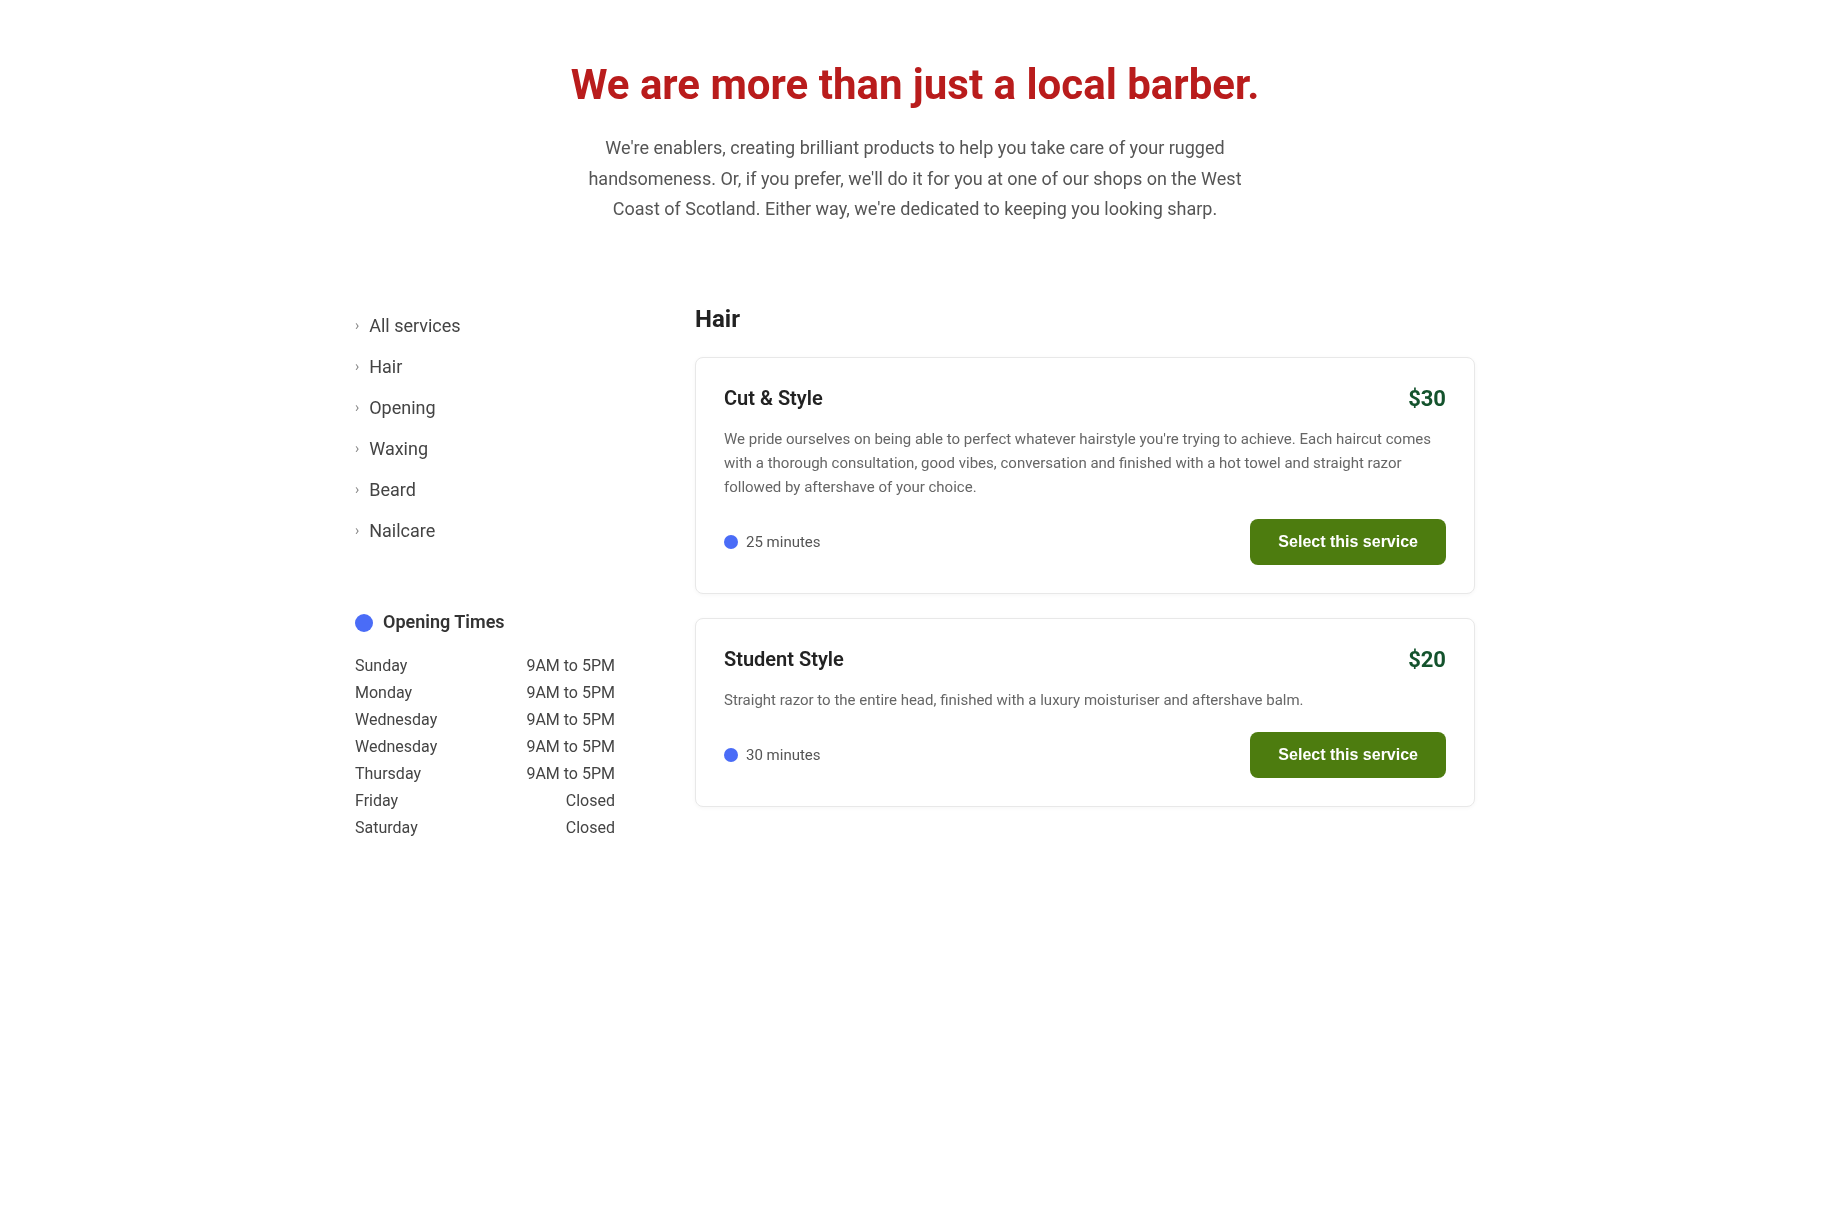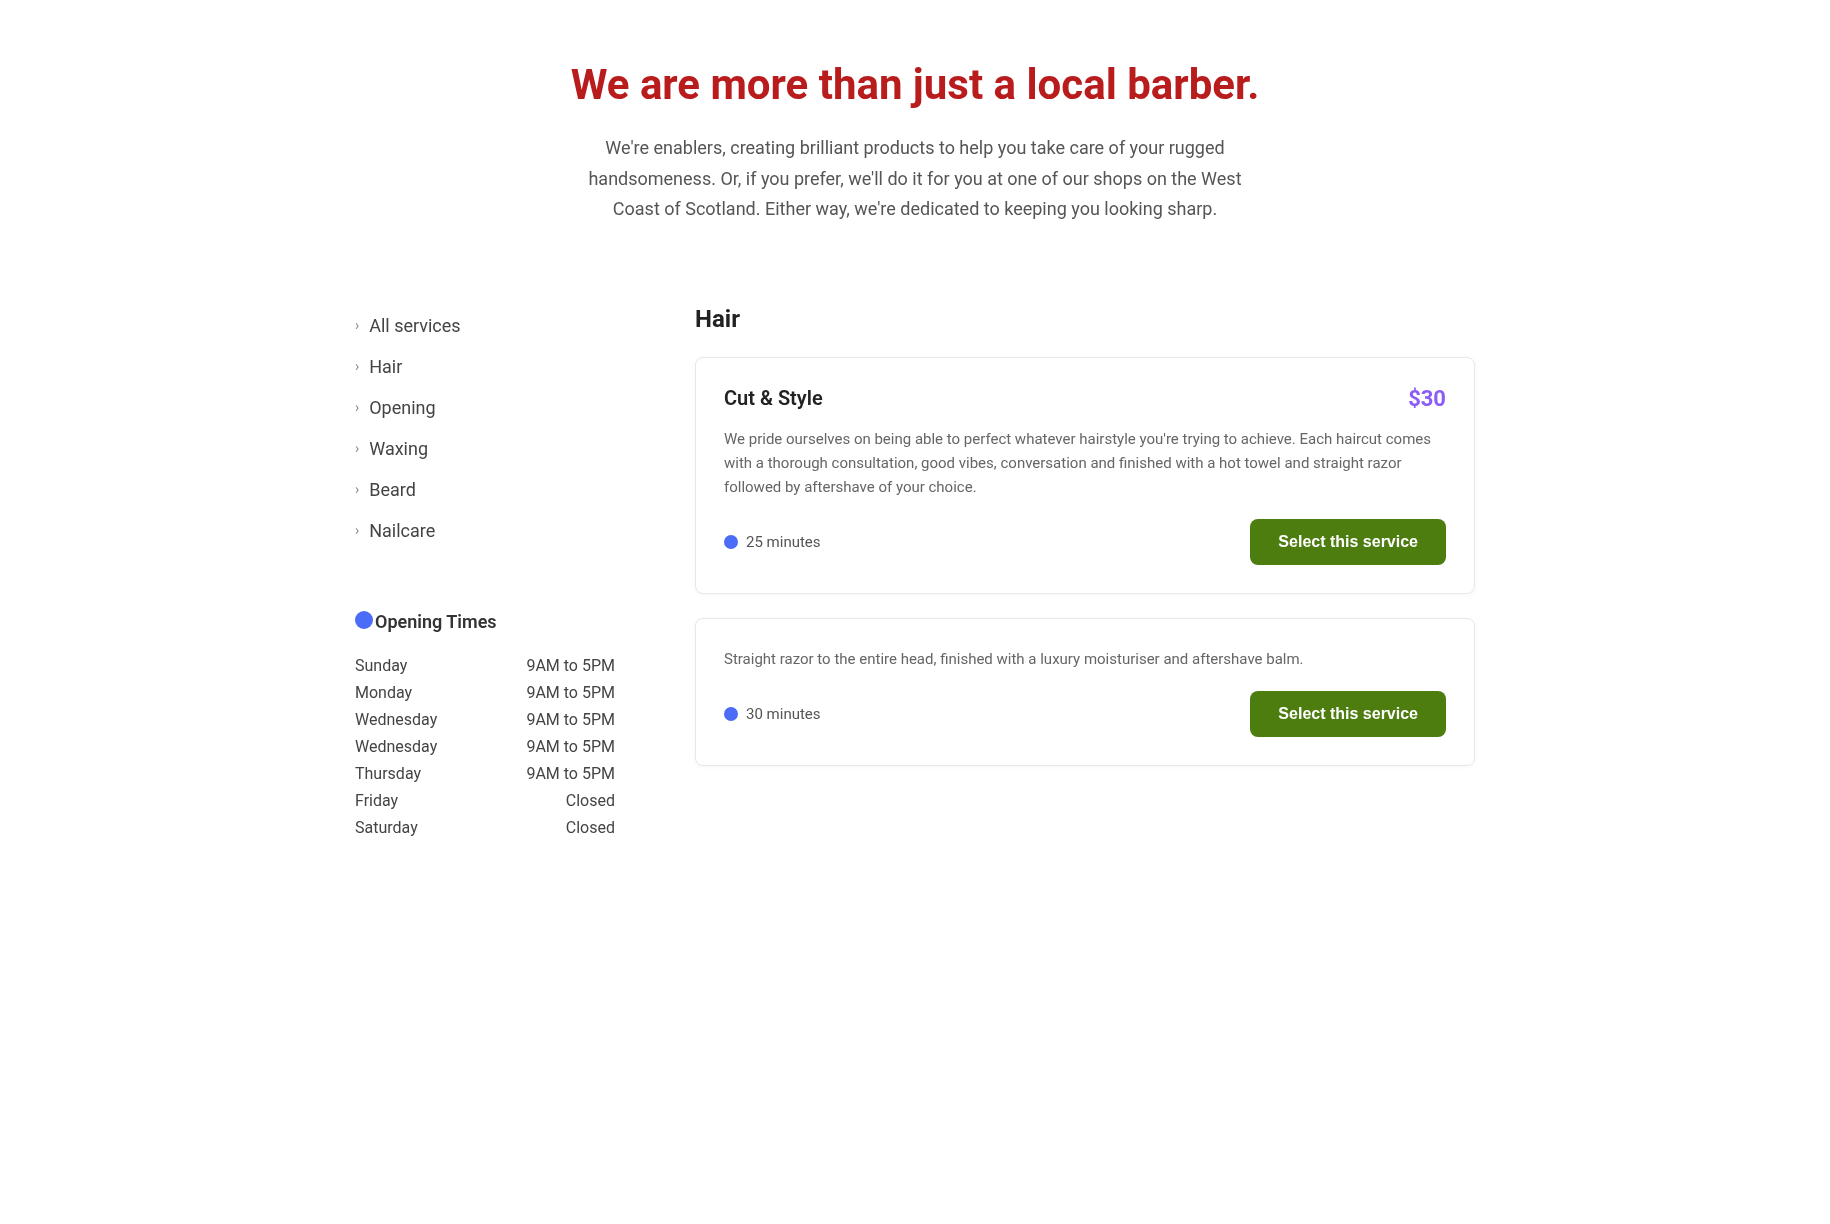--- a/index.html
+++ b/index.html
@@ -72,22 +72,22 @@
       color: #888;
       font-size: 14px;
     }
 
     .opening-times-section {
       margin-top: 10px;
     }
 
     .opening-times-header {
       display: flex;
-      align-items: flex-start;
-      gap: 2px;
+      align-items: flex-end;
+      gap: 10px;
       font-size: 18px;
       font-weight: 600;
       color: #333;
       margin-bottom: 20px;
     }
 
     .dot-indicator {
       width: 18px;
       height: 18px;
       border-radius: 50%;
@@ -140,21 +140,21 @@
 
     .service-name {
       font-size: 20px;
       font-weight: 600;
       color: #222;
     }
 
     .service-price {
       font-size: 22px;
       font-weight: 700;
-      color: #8b5cf6;
+      color: #14532d;
     }
 
     .service-description {
       font-size: 15px;
       color: #666;
       line-height: 1.6;
       margin-bottom: 20px;
     }
 
     .service-card-footer {
@@ -276,20 +276,24 @@
       <p class="service-description">We pride ourselves on being able to perfect whatever hairstyle you're trying to achieve. Each haircut comes with a thorough consultation, good vibes, conversation and finished with a hot towel and straight razor followed by aftershave of your choice.</p>
       <div class="service-card-footer">
         <div class="duration-badge">
           <span class="dot-indicator" style="width:14px;height:14px;"></span>
           <span>25 minutes</span>
         </div>
         <button class="select-service-btn">Select this service</button>
       </div>
     </div>
           <div class="service-card">
+      <div class="service-card-header">
+        <span class="service-name">Student Style</span>
+        <span class="service-price">$20</span>
+      </div>
       <p class="service-description">Straight razor to the entire head, finished with a luxury moisturiser and aftershave balm.</p>
       <div class="service-card-footer">
         <div class="duration-badge">
           <span class="dot-indicator" style="width:14px;height:14px;"></span>
           <span>30 minutes</span>
         </div>
         <button class="select-service-btn">Select this service</button>
       </div>
     </div>
         </div>

